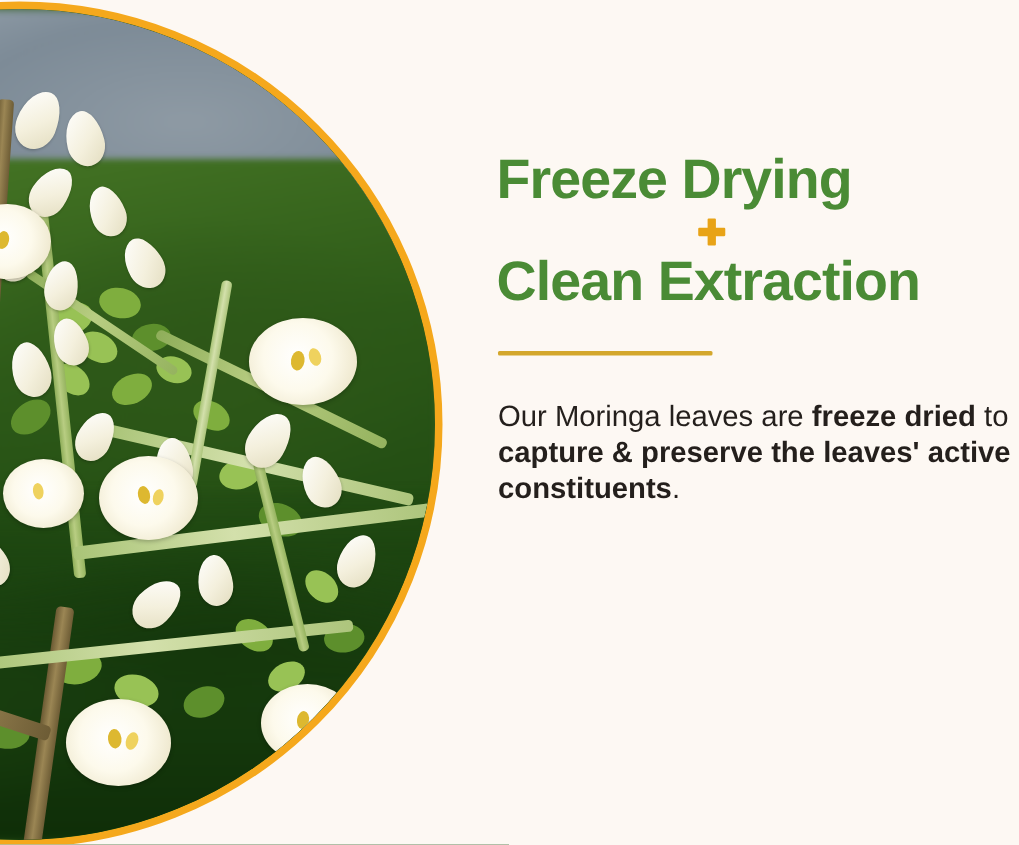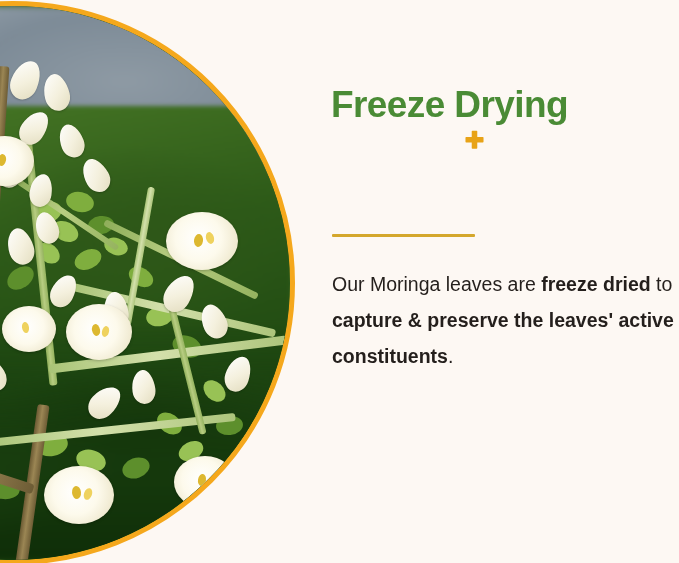--- a/index.html
+++ b/index.html
@@ -122,21 +122,21 @@
     position: absolute;
     left: 331px;
     top: 0;
     width: 348px;
     height: 563px;
   }
 
   #headline {
     position: absolute;
     left: 0;
-    top: 83px;
+    top: 98px;
     width: 348px;
   }
   .head-line {
     color: #4A8B35;
     font-family: "Liberation Sans", sans-serif;
     font-weight: bold;
     font-size: 37px;
     line-height: 44px;
     letter-spacing: -0.6px;
     white-space: nowrap;
@@ -165,21 +165,21 @@
   }
 
   #body-copy {
     position: absolute;
     left: 1px;
     top: 266px;
     width: 347px;
     color: #241f1c;
     font-family: "Liberation Sans", sans-serif;
     font-size: 19.5px;
-    line-height: 36px;
+    line-height: 24px;
   }
   #body-copy p {
     margin: 0;
   }
   #body-copy b {
     font-weight: bold;
   }
 </style>
 </head>
 <body>
@@ -273,20 +273,21 @@
 
     <div id="headline">
       <div class="head-line">Freeze Drying</div>
 
       <div id="plus-row">
         <svg id="plus-icon" viewBox="0 0 24 24" aria-hidden="true">
           <path d="M9.4 0.8 h5.2 a0.9 0.9 0 0 1 0.9 0.9 v7 h7 a0.9 0.9 0 0 1 0.9 0.9 v5.2 a0.9 0.9 0 0 1 -0.9 0.9 h-7 v7 a0.9 0.9 0 0 1 -0.9 0.9 h-5.2 a0.9 0.9 0 0 1 -0.9 -0.9 v-7 h-7 a0.9 0.9 0 0 1 -0.9 -0.9 v-5.2 a0.9 0.9 0 0 1 0.9 -0.9 h7 v-7 a0.9 0.9 0 0 1 0.9 -0.9 z" fill="#E8A317"></path>
         </svg>
       </div>
 
+      <div class="head-line">Clean Extraction</div>
     </div>
 
     <div id="divider"></div>
 
     <div id="body-copy">
       <p><span>Our Moringa leaves are </span><b>freeze dried</b><span> to </span><b>capture &amp; preserve the leaves' active constituents</b><span>.</span></p>
     </div>
 
   </div>
 </div>

